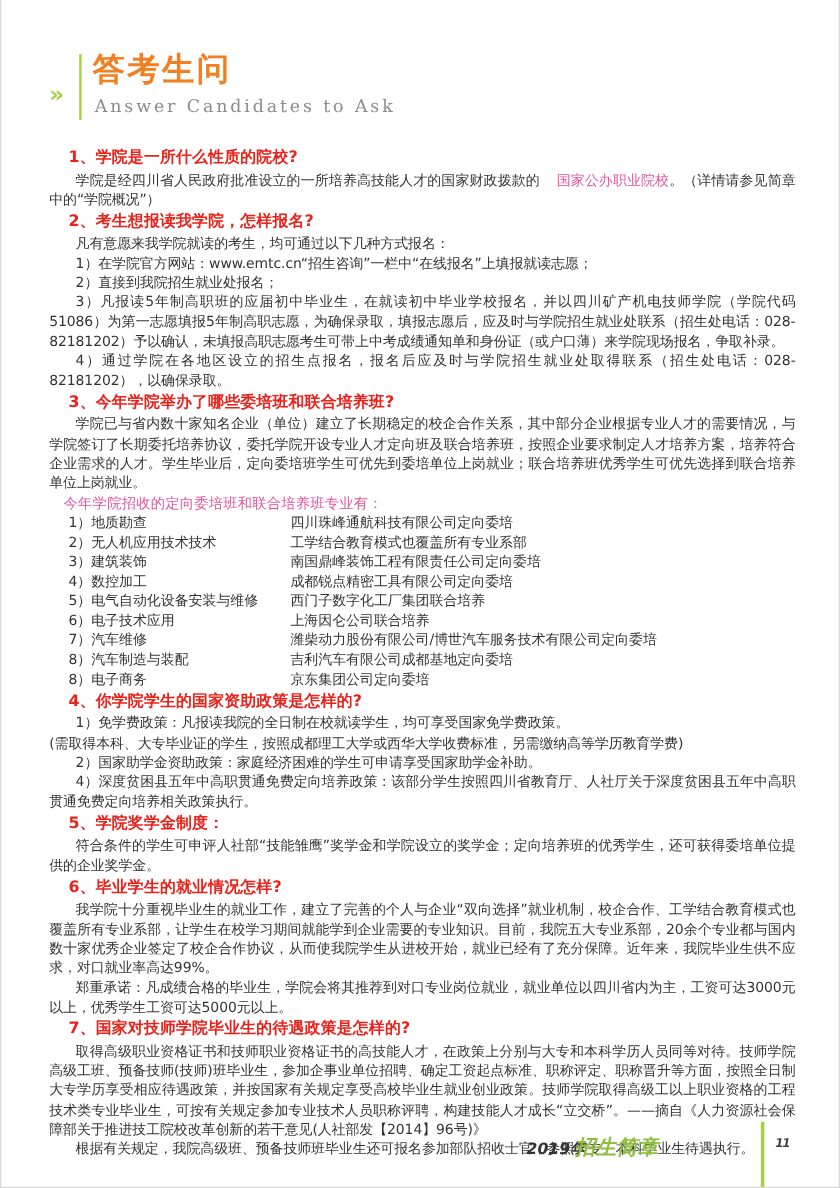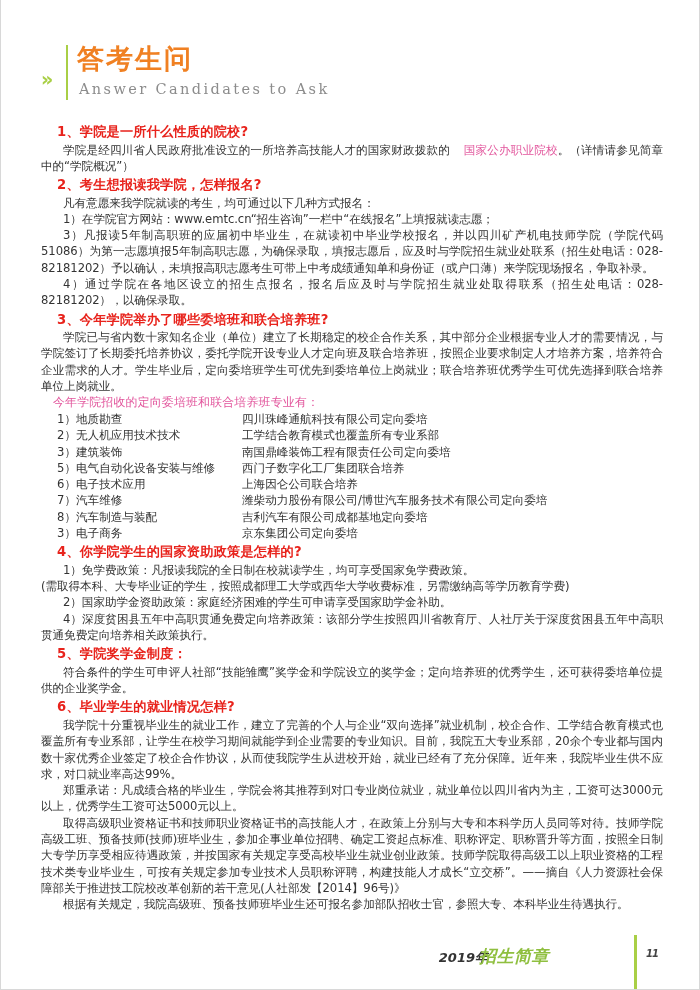--- a/index.html
+++ b/index.html
@@ -179,73 +179,79 @@
   </div>
 
   <div class="content">
 
     <div class="q">1、学院是一所什么性质的院校?</div>
     <p class="p indent"><span>学院是经四川省人民政府批准设立的一所培养高技能人才的国家财政拨款的</span><span class="hl">国家公办职业院校</span><span>。（详情请参见简章中的“学院概况”）</span></p>
 
     <div class="q">2、考生想报读我学院，怎样报名?</div>
     <p class="p indent">凡有意愿来我学院就读的考生，均可通过以下几种方式报名：</p>
     <p class="p indent">1）在学院官方网站：www.emtc.cn“招生咨询”一栏中“在线报名”上填报就读志愿；</p>
+    <p class="p indent">2）直接到我院招生就业处报名；</p>
     <p class="p indent">3）凡报读5年制高职班的应届初中毕业生，在就读初中毕业学校报名，并以四川矿产机电技师学院（学院代码51086）为第一志愿填报5年制高职志愿，为确保录取，填报志愿后，应及时与学院招生就业处联系（招生处电话：028-82181202）予以确认，未填报高职志愿考生可带上中考成绩通知单和身份证（或户口薄）来学院现场报名，争取补录。</p>
     <p class="p indent">4）通过学院在各地区设立的招生点报名，报名后应及时与学院招生就业处取得联系（招生处电话：028-82181202），以确保录取。</p>
 
     <div class="q">3、今年学院举办了哪些委培班和联合培养班?</div>
     <p class="p indent">学院已与省内数十家知名企业（单位）建立了长期稳定的校企合作关系，其中部分企业根据专业人才的需要情况，与学院签订了长期委托培养协议，委托学院开设专业人才定向班及联合培养班，按照企业要求制定人才培养方案，培养符合企业需求的人才。学生毕业后，定向委培班学生可优先到委培单位上岗就业；联合培养班优秀学生可优先选择到联合培养单位上岗就业。</p>
     <p class="pink">今年学院招收的定向委培班和联合培养班专业有：</p>
 
     <div class="listrow">
       <span class="lr-a">1）地质勘查</span>
       <span class="lr-b">四川珠峰通航科技有限公司定向委培</span>
     </div>
     <div class="listrow">
       <span class="lr-a">2）无人机应用技术技术</span>
       <span class="lr-b">工学结合教育模式也覆盖所有专业系部</span>
     </div>
     <div class="listrow">
       <span class="lr-a">3）建筑装饰</span>
       <span class="lr-b">南国鼎峰装饰工程有限责任公司定向委培</span>
     </div>
     <div class="listrow">
+      <span class="lr-a">4）数控加工</span>
+      <span class="lr-b">成都锐点精密工具有限公司定向委培</span>
+    </div>
+    <div class="listrow">
       <span class="lr-a">5）电气自动化设备安装与维修</span>
       <span class="lr-b">西门子数字化工厂集团联合培养</span>
     </div>
     <div class="listrow">
       <span class="lr-a">6）电子技术应用</span>
       <span class="lr-b">上海因仑公司联合培养</span>
     </div>
     <div class="listrow">
       <span class="lr-a">7）汽车维修</span>
       <span class="lr-b">潍柴动力股份有限公司/博世汽车服务技术有限公司定向委培</span>
     </div>
     <div class="listrow">
       <span class="lr-a">8）汽车制造与装配</span>
       <span class="lr-b">吉利汽车有限公司成都基地定向委培</span>
     </div>
     <div class="listrow">
-      <span class="lr-a">3）电子商务</span>
+      <span class="lr-a">8）电子商务</span>
       <span class="lr-b">京东集团公司定向委培</span>
     </div>
 
     <div class="q">4、你学院学生的国家资助政策是怎样的?</div>
     <p class="p indent">1）免学费政策：凡报读我院的全日制在校就读学生，均可享受国家免学费政策。</p>
     <p class="p">(需取得本科、大专毕业证的学生，按照成都理工大学或西华大学收费标准，另需缴纳高等学历教育学费)</p>
     <p class="p indent">2）国家助学金资助政策：家庭经济困难的学生可申请享受国家助学金补助。</p>
     <p class="p indent">4）深度贫困县五年中高职贯通免费定向培养政策：该部分学生按照四川省教育厅、人社厅关于深度贫困县五年中高职贯通免费定向培养相关政策执行。</p>
 
     <div class="q">5、学院奖学金制度：</div>
     <p class="p indent">符合条件的学生可申评人社部“技能雏鹰”奖学金和学院设立的奖学金；定向培养班的优秀学生，还可获得委培单位提供的企业奖学金。</p>
 
     <div class="q">6、毕业学生的就业情况怎样?</div>
     <p class="p indent">我学院十分重视毕业生的就业工作，建立了完善的个人与企业“双向选择”就业机制，校企合作、工学结合教育模式也覆盖所有专业系部，让学生在校学习期间就能学到企业需要的专业知识。目前，我院五大专业系部，20余个专业都与国内数十家优秀企业签定了校企合作协议，从而使我院学生从进校开始，就业已经有了充分保障。近年来，我院毕业生供不应求，对口就业率高达99%。</p>
     <p class="p indent">郑重承诺：凡成绩合格的毕业生，学院会将其推荐到对口专业岗位就业，就业单位以四川省内为主，工资可达3000元以上，优秀学生工资可达5000元以上。</p>
 
+    <div class="q">7、国家对技师学院毕业生的待遇政策是怎样的?</div>
     <p class="p indent">取得高级职业资格证书和技师职业资格证书的高技能人才，在政策上分别与大专和本科学历人员同等对待。技师学院高级工班、预备技师(技师)班毕业生，参加企事业单位招聘、确定工资起点标准、职称评定、职称晋升等方面，按照全日制大专学历享受相应待遇政策，并按国家有关规定享受高校毕业生就业创业政策。技师学院取得高级工以上职业资格的工程技术类专业毕业生，可按有关规定参加专业技术人员职称评聘，构建技能人才成长“立交桥”。——摘自《人力资源社会保障部关于推进技工院校改革创新的若干意见(人社部发【2014】96号)》</p>
     <p class="p indent">根据有关规定，我院高级班、预备技师班毕业生还可报名参加部队招收士官，参照大专、本科毕业生待遇执行。</p>
 
   </div>
 
   <div class="footer">
     <div class="f-green-line"></div>
     <div class="f-year">2019年</div>
     <div class="f-brand">招生简章</div>
     <div class="f-page">11</div>

